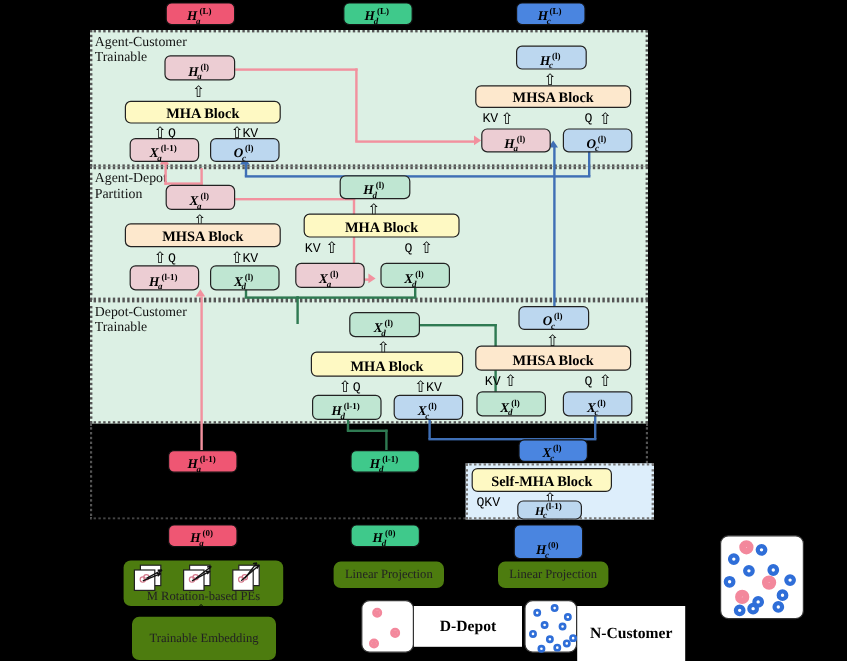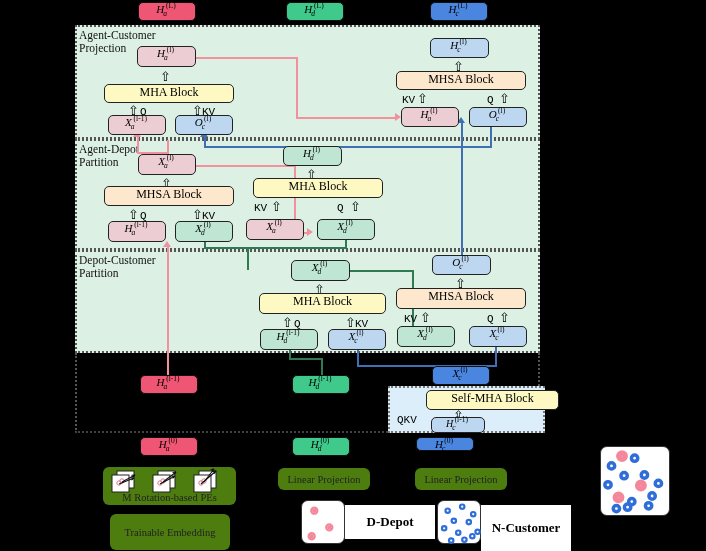--- a/index.html
+++ b/index.html
@@ -10,22 +10,22 @@
   .abs{position:absolute;box-sizing:border-box;}
 
   
   .panel{background:#dcf0e4;border:2px dotted #555;}
   .panel-self{background:#ddeefb;border:2px dotted #777;}
 
   .plabel{font-size:11.5px;line-height:12.5px;color:#111;white-space:pre-line;}
 
   
   .node{border:1.6px solid #222;border-radius:5px;display:flex;
-        align-items:flex-start;justify-content:center;font-size:11px;
-        font-family:"Liberation Serif",serif;}
+        align-items:flex-end;justify-content:center;font-size:11px;
+        font-family:"Liberation Serif",serif;font-weight:bold;}
   .n-red{background:#eccdd3;}
   .n-redS{background:#ef5673;border-color:#111;}
   .n-grn{background:#bfe6d2;}
   .n-grnS{background:#3fc98b;border-color:#111;}
   .n-blu{background:#bcd7ef;}
   .n-bluS{background:#4a85e0;border-color:#111;}
   .n-whi{background:#fef9c3;}
   .n-org{background:#fde8cd;}
 
   .blk{font-size:12px;}
@@ -77,25 +77,25 @@
   <div class="abs node n-bluS" style="left:430px;top:2px;width:58px;height:19px;">
     <span class="m"><span>H</span><span class="sb">c</span><span class="sp">(L)</span></span>
   </div>
 
   <div class="abs panel" style="left:75px;top:25px;width:465px;height:114px;"></div>
   <div class="abs panel" style="left:75px;top:139px;width:465px;height:111px;"></div>
   <div class="abs panel" style="left:75px;top:250px;width:465px;height:103px;"></div>
   <div class="abs" style="left:75px;top:353px;width:465px;height:80px;border-left:2px dotted #555;border-right:2px dotted #555;border-bottom:2px dotted #444;"></div>
 
   <div class="abs plabel" style="left:79px;top:29px;width:100px;">Agent-Customer
-Projection</div>
+Trainable</div>
   <div class="abs plabel" style="left:79px;top:143px;width:100px;">Agent-Depot
 Partition</div>
   <div class="abs plabel" style="left:79px;top:254px;width:100px;">Depot-Customer
-Partition</div>
+Trainable</div>
 
   <div class="ln red v2 abs" style="left:167px;top:247px;height:131px;"></div>
   <div class="ah ah-up-red abs" style="left:163px;top:241px;"></div>
 
   <div class="ln red h2 abs" style="left:196px;top:165px;width:100px;"></div>
   <div class="ln red v2 abs" style="left:294px;top:165px;height:68px;"></div>
   <div class="ln red h2 abs" style="left:294px;top:232px;width:14px;"></div>
   <div class="ah ah-rt-red abs" style="left:307px;top:228px;"></div>
 
   <div class="ln red v2 abs" style="left:167px;top:140px;height:14px;"></div>
@@ -242,34 +242,34 @@
     <span class="m"><span>H</span><span class="sb">a</span><span class="sp">(l-1)</span></span>
   </div>
   <div class="abs node n-grnS" style="left:292px;top:375px;width:58px;height:19px;">
     <span class="m"><span>H</span><span class="sb">d</span><span class="sp">(l-1)</span></span>
   </div>
   <div class="abs node n-bluS" style="left:432px;top:366px;width:58px;height:19px;">
     <span class="m"><span>X</span><span class="sb">c</span><span class="sp">(l)</span></span>
   </div>
 
   <div class="abs panel-self" style="left:388px;top:386px;width:157px;height:47px;"></div>
-  <div class="abs node n-whi blk" style="left:393px;top:390px;width:133px;height:20px;margin-left:33px;">Self-MHA Block</div>
+  <div class="abs node n-whi blk" style="left:393px;top:390px;width:117px;height:20px;">Self-MHA Block</div>
   <div class="qkv" style="left:397px;top:414px;">QKV</div>
   <div class="barrow" style="left:453px;top:409px;">⇧</div>
   <div class="abs node n-blu" style="left:431px;top:417px;width:54px;height:16px;font-size:10px;">
     <span class="m"><span>H</span><span class="sb">c</span><span class="sp">(l-1)</span></span>
   </div>
 
   <div class="abs node n-redS" style="left:140px;top:437px;width:58px;height:19px;">
     <span class="m"><span>H</span><span class="sb">a</span><span class="sp">(0)</span></span>
   </div>
   <div class="abs node n-grnS" style="left:292px;top:437px;width:58px;height:19px;">
     <span class="m"><span>H</span><span class="sb">d</span><span class="sp">(0)</span></span>
   </div>
-  <div class="abs node n-bluS" style="left:416px;top:437px;width:58px;height:14px;">
+  <div class="abs node n-bluS" style="left:428px;top:437px;width:58px;height:29px;">
     <span class="m"><span>H</span><span class="sb">c</span><span class="sp">(0)</span></span>
   </div>
 
   <div class="abs legbox" style="left:103px;top:467px;width:133px;height:38px;align-items:flex-end;">
     <div style="position:relative;width:100%;height:100%;">
       <svg width="133" height="38" viewBox="0 0 133 38" style="position:absolute;left:0;top:0;">
         <g stroke="#222" stroke-width="1" fill="#fff">
           <rect x="14" y="4" width="17" height="17"></rect>
             <rect x="9" y="8" width="17" height="17"></rect>
           <rect x="55" y="4" width="17" height="17"></rect>

